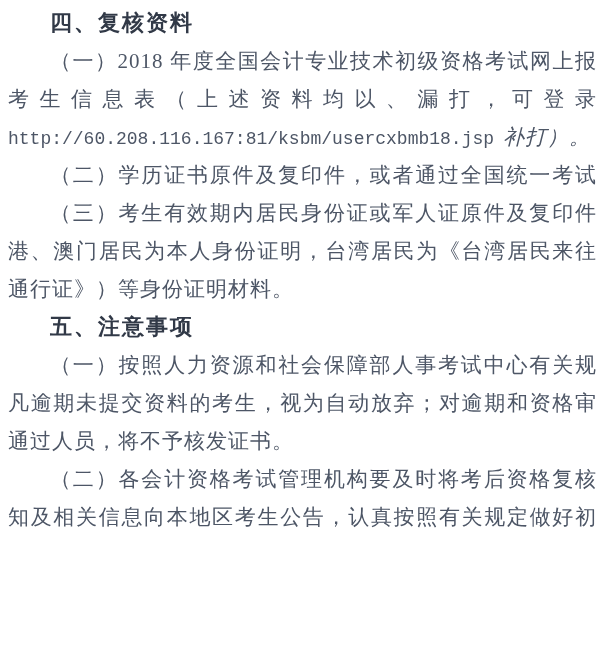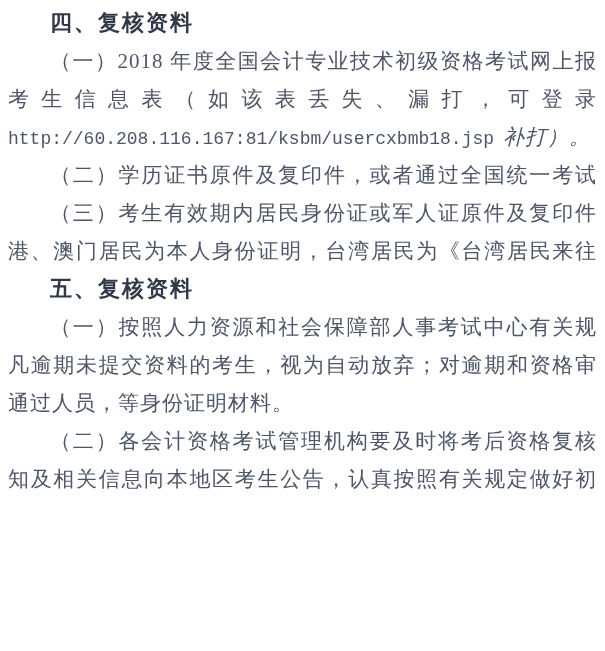--- a/index.html
+++ b/index.html
@@ -55,33 +55,34 @@
   }
 </style>
 </head>
 <body>
 
 <div class="page">
 
   <div class="line heading indent">四、复核资料</div>
 
   <div class="line indent spread">（一）2018 年度全国会计专业技术初级资格考试网上报名</div>
-  <div class="line spread">考生信息表（如该表丢失、漏打，可登录</div>
+  <div class="line spread">考生信息表（上述资料均以、漏打，可登录</div>
   <div class="line">
     <span class="url">http://60.208.116.167:81/ksbm/usercxbmb18.jsp</span><span class="url-tail">补打）。</span>
   </div>
 
   <div class="line indent spread">（二）学历证书原件及复印件，或者通过全国统一考试取得</div>
 
   <div class="line indent spread">（三）考生有效期内居民身份证或军人证原件及复印件（香</div>
   <div class="line spread">港、澳门居民为本人身份证明，台湾居民为《台湾居民来往大陆</div>
+  <div class="line">通行证》）等身份证明材料。</div>
 
 
-  <div class="line heading indent">五、复核资料</div>
+  <div class="line heading indent">五、注意事项</div>
 
   <div class="line indent spread">（一）按照人力资源和社会保障部人事考试中心有关规定，</div>
   <div class="line spread">凡逾期未提交资料的考生，视为自动放弃；对逾期和资格审核未</div>
-  <div class="line">通过人员，等身份证明材料。</div>
+  <div class="line">通过人员，将不予核发证书。</div>
 
   <div class="line indent spread">（二）各会计资格考试管理机构要及时将考后资格复核的通</div>
   <div class="line spread">知及相关信息向本地区考生公告，认真按照有关规定做好初级资</div>
 
 </div>
 
 </body></html>

